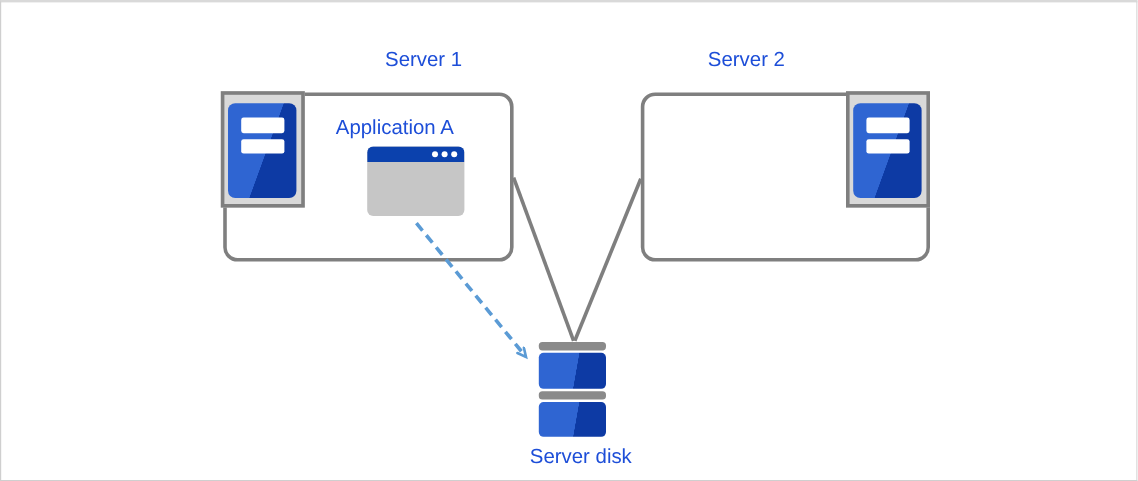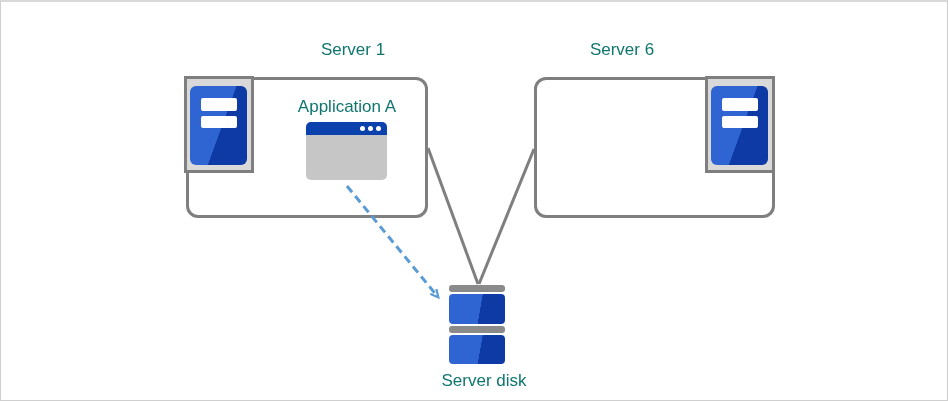--- a/index.html
+++ b/index.html
@@ -2,21 +2,21 @@
 <html><head>
 <meta charset="utf-8">
 <style>
   * { margin:0; padding:0; box-sizing:border-box; }
   html,body { background:#ffffff; font-family:"Liberation Sans", sans-serif; }
   .canvas {
     position:relative; width:948px; height:401px; background:#ffffff;
     border:1px solid #cfcfcf; border-top:2px solid #d9d9d9; overflow:hidden;
   }
   .label {
-    position:absolute; color:#0f766e; font-size:17px; line-height:20px;
+    position:absolute; color:#1d4ed8; font-size:17px; line-height:20px;
     white-space:nowrap; transform:translateX(-50%);
   }
   .server-box {
     position:absolute; border:3px solid #7f7f7f; border-radius:12px; background:#ffffff;
   }
   .server-icon-frame {
     position:absolute; background:#d9d9d9; border:3px solid #7f7f7f;
   }
   .server-tower {
     position:absolute; left:3px; top:7px; width:57px; height:79px; border-radius:6px;
@@ -48,22 +48,22 @@
 </style>
 </head>
 <body>
 
 <div class="canvas">
 
   <div class="server-box" style="left:185px; top:75px; width:242px; height:141px;"></div>
   <div class="server-box" style="left:533px; top:75px; width:241px; height:141px;"></div>
 
   <div class="label" style="left:352px; top:38px;">Server 1</div>
-  <div class="label" style="left:621px; top:38px;">Server 6</div>
-  <div class="label" style="left:346px; top:95px;text-align:right;">Application A</div>
+  <div class="label" style="left:621px; top:38px;">Server 2</div>
+  <div class="label" style="left:328px; top:95px;text-align:right;">Application A</div>
   <div class="label" style="left:483px; top:369px;">Server disk</div>
 
   <div class="server-icon-frame" style="left:183px; top:74px; width:70px; height:97px;">
     <div class="server-tower">
       <div class="tower-slot slot1"></div>
       <div class="tower-slot slot2"></div>
     </div>
   </div>
 
   <div class="server-icon-frame" style="left:704px; top:74px; width:70px; height:97px;">

